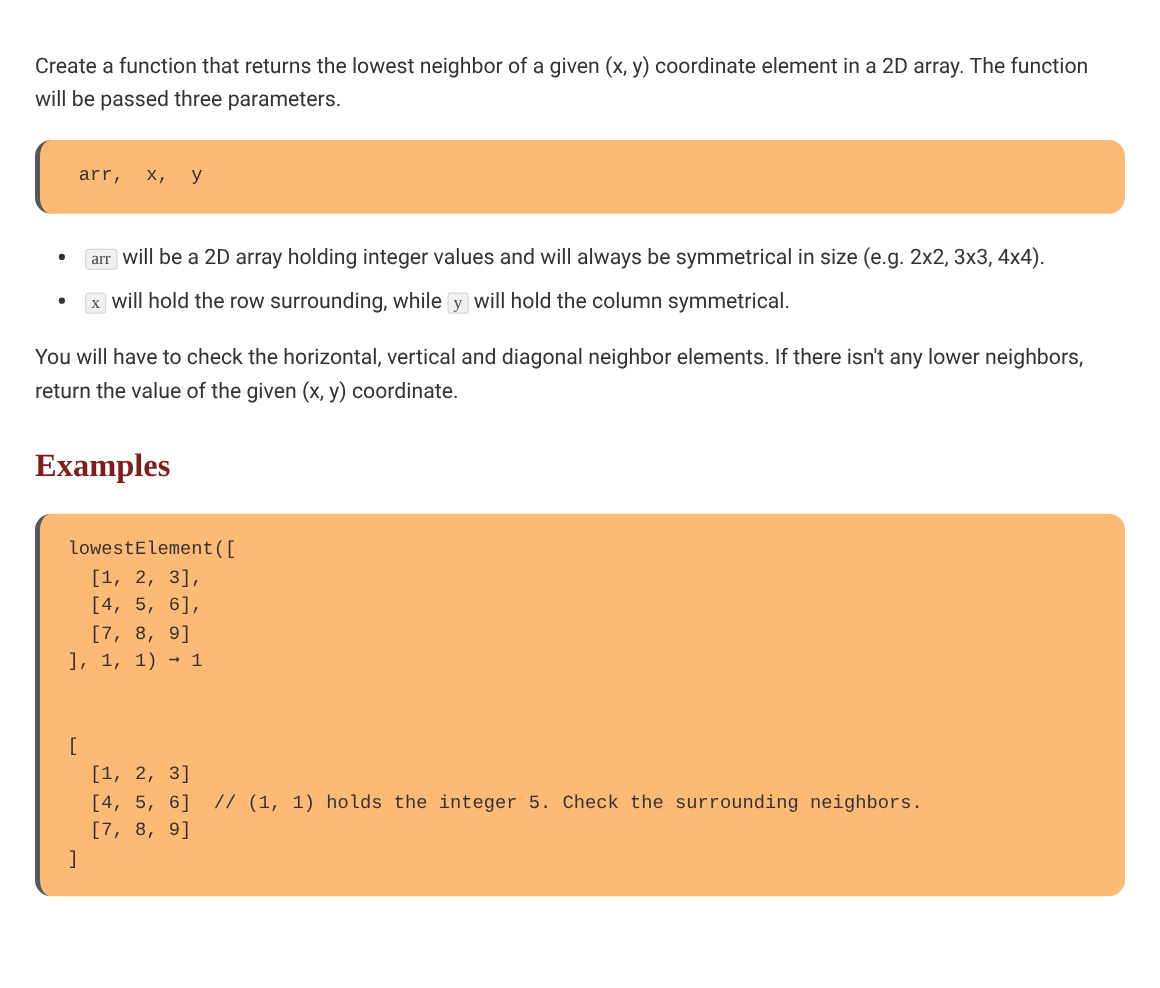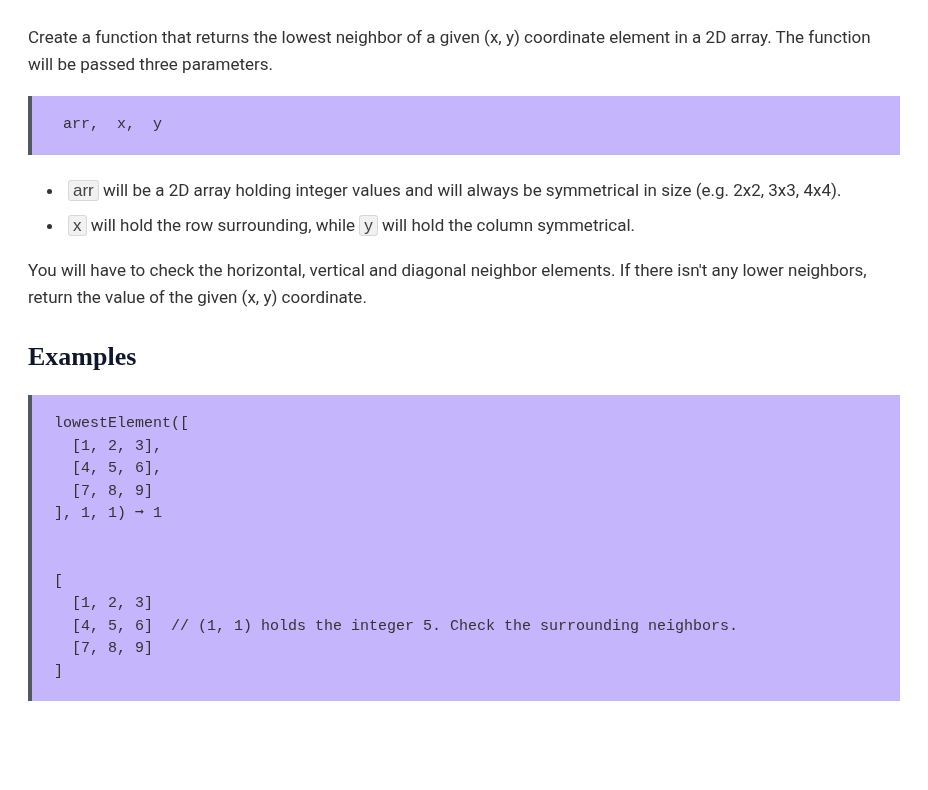--- a/index.html
+++ b/index.html
@@ -7,56 +7,57 @@
     padding: 24px 28px;
     font-family: -apple-system, BlinkMacSystemFont, "Segoe UI", Roboto, "Helvetica Neue", Arial, sans-serif;
     font-size: 17px;
     line-height: 1.6;
     color: #333;
     background: #fff;
     width: 928px;
     box-sizing: border-box;
   }
   p {
-    margin: 0 0 14px 0;
+    margin: 16px 0 14px 0;
   }
   .codeblock {
-    background: #c4b5fd;
+    background: #fdba74;
     border-left: 4px solid #505862;
     padding: 18px 22px;
     margin: 18px 0 22px 0;
     font-family: "Consolas", "Menlo", "Courier New", monospace;
     font-size: 15px;
     color: #333;
     white-space: pre;
     line-height: 1.5;
+    border-radius: 13px;
   }
   .inline-code {
     background: #f1f1f1;
     border: 1px solid #d8d8d8;
     border-radius: 3px;
     padding: 0 4px;
-    font-family: Liberation Sans, sans-serif;
-    font-size: 17px;
+    font-family: Liberation Serif, serif;
+    font-size: 14px;
     color: #444;
   }
   ul {
     margin: 10px 0 18px 0;
     padding-left: 36px;
   }
   li {
     margin: 8px 0;
     padding-left: 4px;
   }
   h2 {
     font-family: Georgia, "Times New Roman", serif;
     font-weight: 700;
     font-size: 26px;
     margin: 24px 0 10px 0;
-    color: #0f172a;
+    color: #7f1d1d;
   }
 </style>
 </head>
 <body>
 
 <p>Create a function that returns the lowest neighbor of a given (x, y) coordinate element in a 2D array. The function will be passed three parameters.</p>
 
 <div class="codeblock"> arr,  x,  y</div>
 
 <ul>

